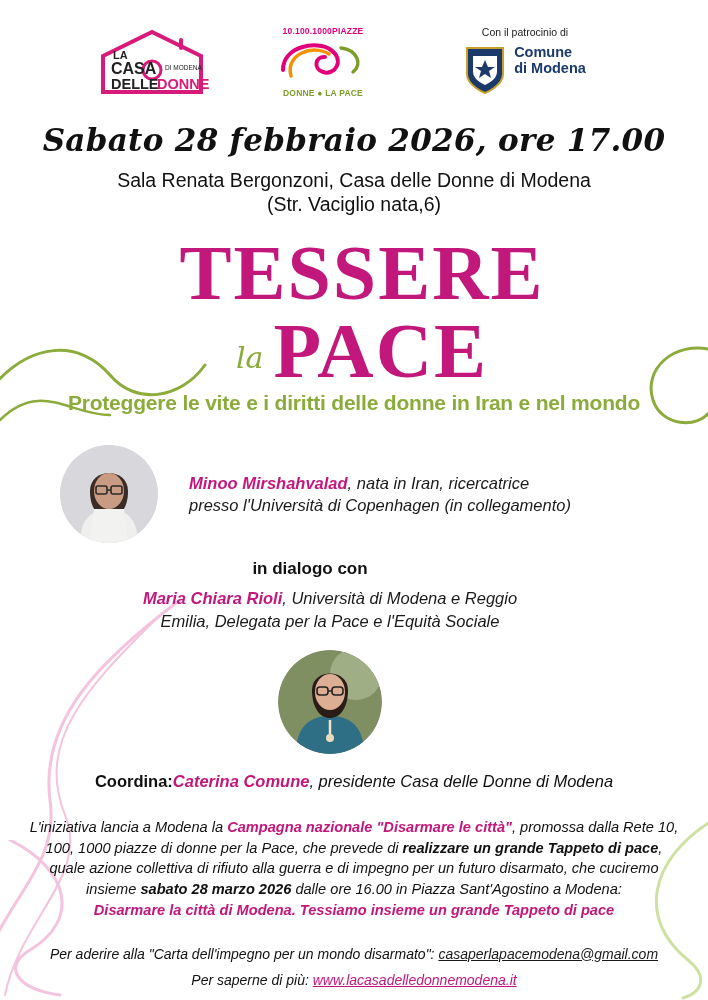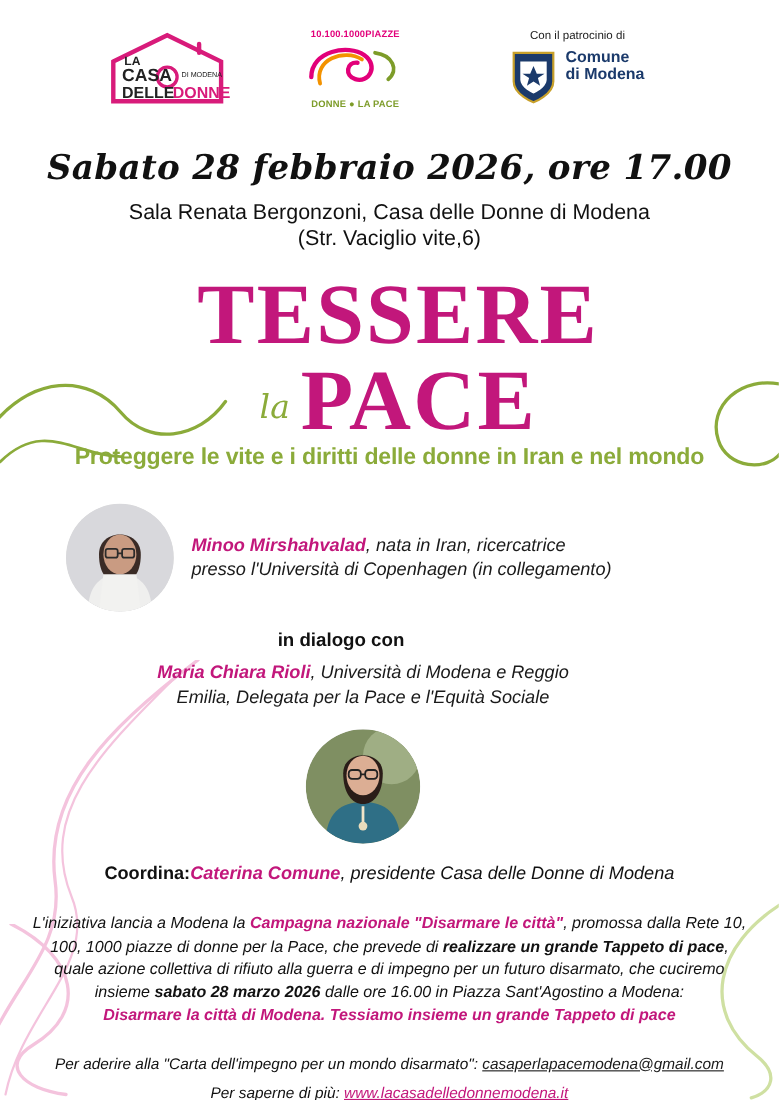--- a/index.html
+++ b/index.html
@@ -85,21 +85,21 @@
   
   .date-line {
     position: relative;
     z-index: 2;
     text-align: center;
     font-family: "DejaVu Serif", serif;
     font-weight: bold;
     font-style: italic;
     font-size: 31px;
     color: #111;
-    margin-top: 36px;
+    margin-top: 24px;
     letter-spacing: .3px;
   }
   .venue {
     position: relative;
     z-index: 2;
     text-align: center;
     font-size: 19.5px;
     color: #111;
     margin-top: 11px;
     line-height: 1.22;
@@ -153,21 +153,21 @@
     color: #8bab3a;
     margin-top: 2px;
     letter-spacing: -.2px;
   }
   
   .speaker-1 {
     position: relative;
     z-index: 2;
     display: flex;
     align-items: center;
-    gap: 16px;
+    gap: 31px;
     margin: 30px 0 0 60px;
   }
   .avatar {
     border-radius: 50%;
     overflow: hidden;
     flex: 0 0 auto;
     background: #ddd;
   }
   .av1 { width: 98px; height: 98px; }
   .av2 { width: 104px; height: 104px; }
@@ -308,21 +308,21 @@
           <div>Comune</div>
           <div>di Modena</div>
         </div>
       </div>
     </div>
   </div>
 
   <div class="date-line">Sabato 28 febbraio 2026, ore 17.00</div>
   <div class="venue">
     <div>Sala Renata Bergonzoni, Casa delle Donne di Modena</div>
-    <div>(Str. Vaciglio vite,6)</div>
+    <div>(Str. Vaciglio nata,6)</div>
   </div>
 
   <div class="title-wrap">
     <div class="title-1">TESSERE</div>
     <div class="title-2-row">
       <span class="title-la">la</span>
       <span class="title-2">PACE</span>
     </div>
   </div>
   <div class="subtitle">Proteggere le vite e i diritti delle donne in Iran e nel mondo</div>

